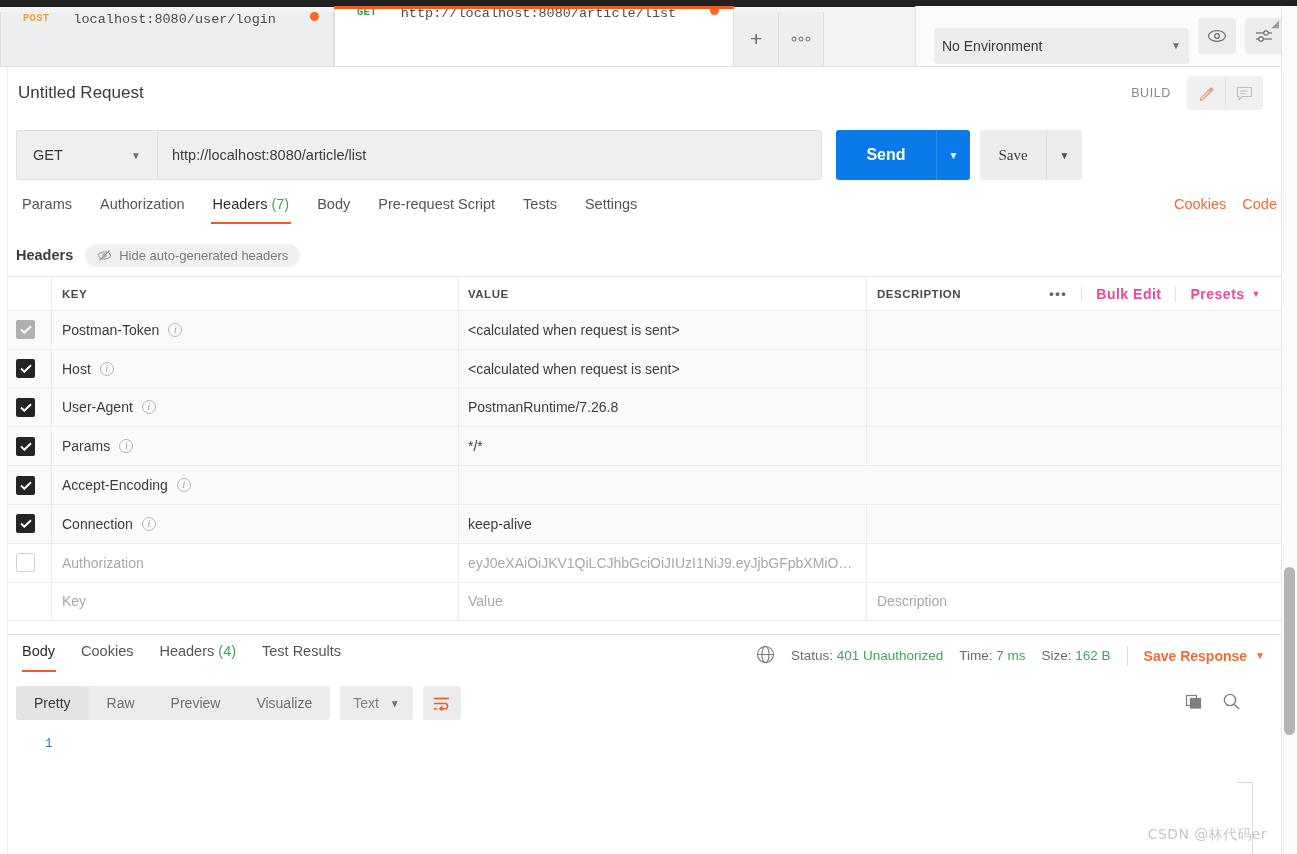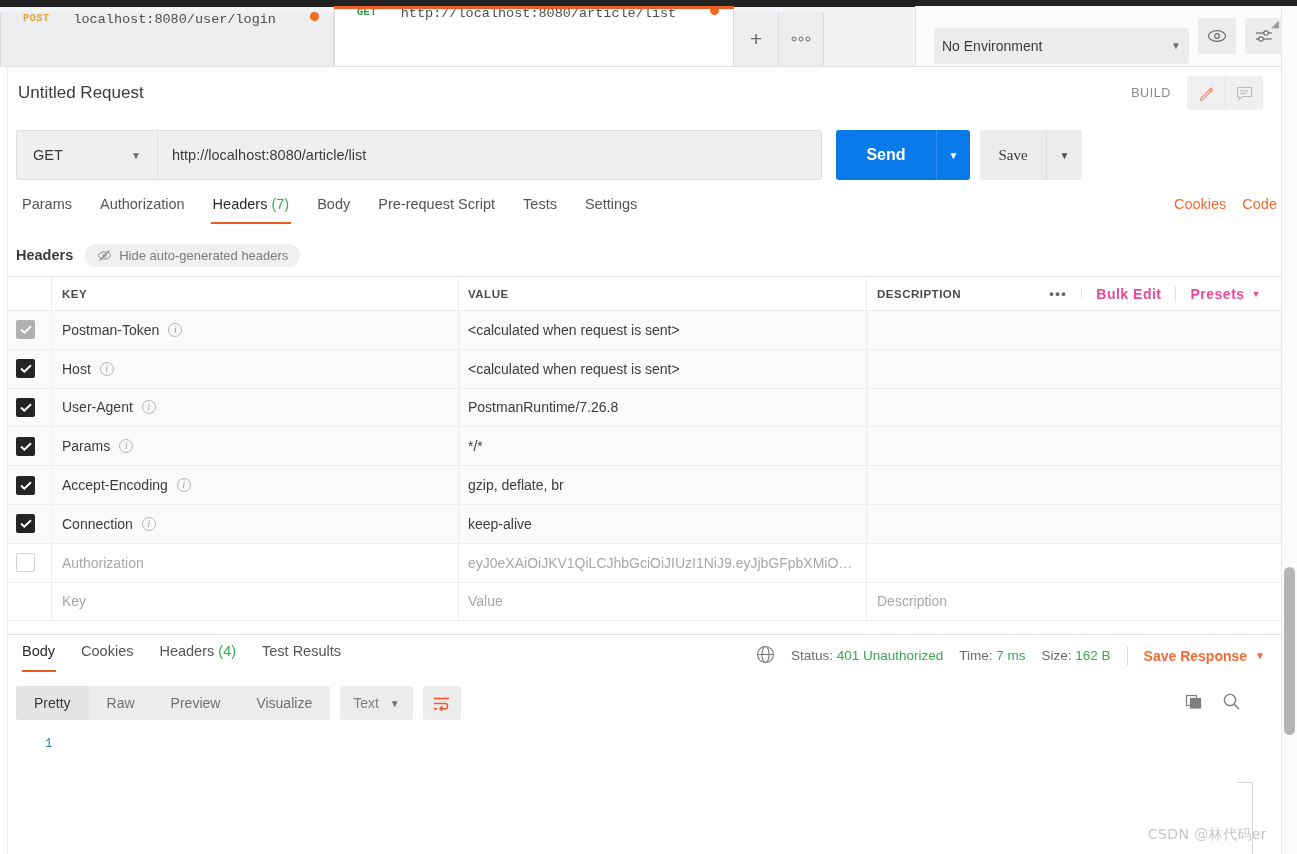--- a/index.html
+++ b/index.html
@@ -576,21 +576,20 @@
         <span class="chk on">
           <svg width="12" height="9" viewBox="0 0 12 9">
               <path d="M1 4.6 L4.3 7.7 L11 1.2" fill="none" stroke="#fff" stroke-width="2"></path>
             </svg>
         </span>
       </div>
       <div class="c-key">
         <span>Accept-Encoding</span>
         <span class="info-i">i</span>
       </div>
-      <div class="c-val">gzip, deflate, br</div>
       <div class="c-desc"></div>
     </div>
 
     <div class="tbl-row auto-gen">
       <div class="c-chk">
         <span class="chk on">
           <svg width="12" height="9" viewBox="0 0 12 9">
               <path d="M1 4.6 L4.3 7.7 L11 1.2" fill="none" stroke="#fff" stroke-width="2"></path>
             </svg>
         </span>

